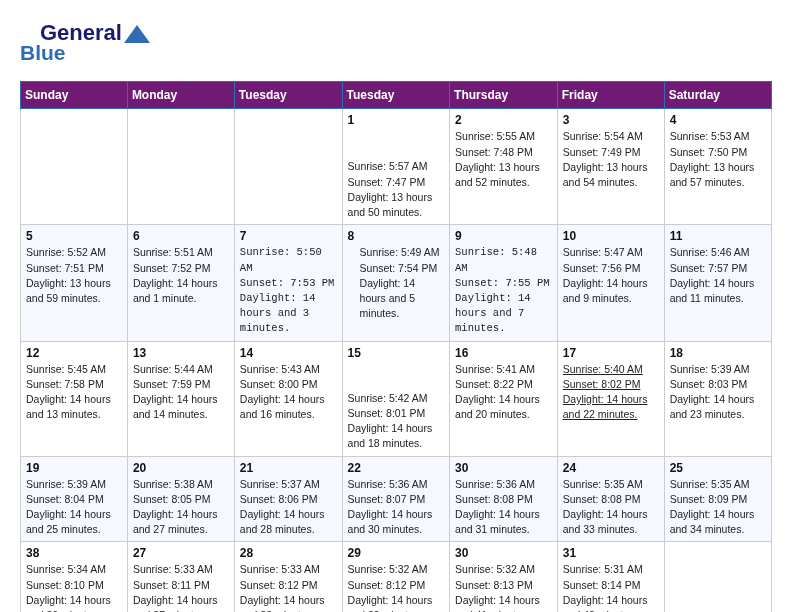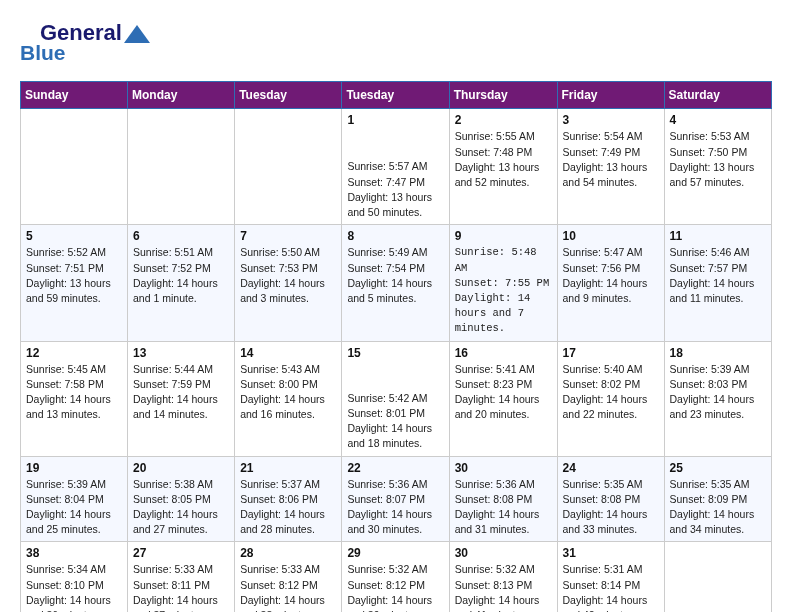--- a/index.html
+++ b/index.html
@@ -145,27 +145,27 @@
 Daylight: 13 hours and 59 minutes.</div>
         </td>
         <td>
           <div class="day-number">6</div>
           <div class="day-detail" style="white-space: pre-line;">Sunrise: 5:51 AM
 Sunset: 7:52 PM
 Daylight: 14 hours and 1 minute.</div>
         </td>
         <td>
           <div class="day-number">7</div>
-          <div class="day-detail" style="white-space: pre-line;">Sunrise: 5:50 AM
+          <div class="day-detail" style="white-space: pre-line; font-family: Liberation Mono, monospace;">Sunrise: 5:50 AM
 Sunset: 7:53 PM
 Daylight: 14 hours and 3 minutes.</div>
         </td>
         <td>
           <div class="day-number">8</div>
-          <div class="day-detail" style="white-space: pre-line;">Sunrise: 5:49 AM
+          <div class="day-detail" style="white-space: pre-line; margin-left: 12px;">Sunrise: 5:49 AM
 Sunset: 7:54 PM
 Daylight: 14 hours and 5 minutes.</div>
         </td>
         <td>
           <div class="day-number">9</div>
           <div class="day-detail" style="white-space: pre-line; font-family: Liberation Mono, monospace;">Sunrise: 5:48 AM
 Sunset: 7:55 PM
 Daylight: 14 hours and 7 minutes.</div>
         </td>
         <td>
@@ -202,26 +202,26 @@
         </td>
         <td>
           <div class="day-number">15</div>
           <div class="day-detail" style="white-space: pre-line; margin-top: 31px;">Sunrise: 5:42 AM
 Sunset: 8:01 PM
 Daylight: 14 hours and 18 minutes.</div>
         </td>
         <td>
           <div class="day-number">16</div>
           <div class="day-detail" style="white-space: pre-line;">Sunrise: 5:41 AM
-Sunset: 8:23 PM
+Sunset: 8:22 PM
 Daylight: 14 hours and 20 minutes.</div>
         </td>
         <td>
           <div class="day-number">17</div>
-          <div class="day-detail" style="white-space: pre-line;">Sunrise: 5:40 AM
+          <div class="day-detail" style="white-space: pre-line; text-decoration: underline;">Sunrise: 5:40 AM
 Sunset: 8:02 PM
 Daylight: 14 hours and 22 minutes.</div>
         </td>
         <td>
           <div class="day-number">18</div>
           <div class="day-detail" style="white-space: pre-line;">Sunrise: 5:39 AM
 Sunset: 8:03 PM
 Daylight: 14 hours and 23 minutes.</div>
         </td>
       </tr>

